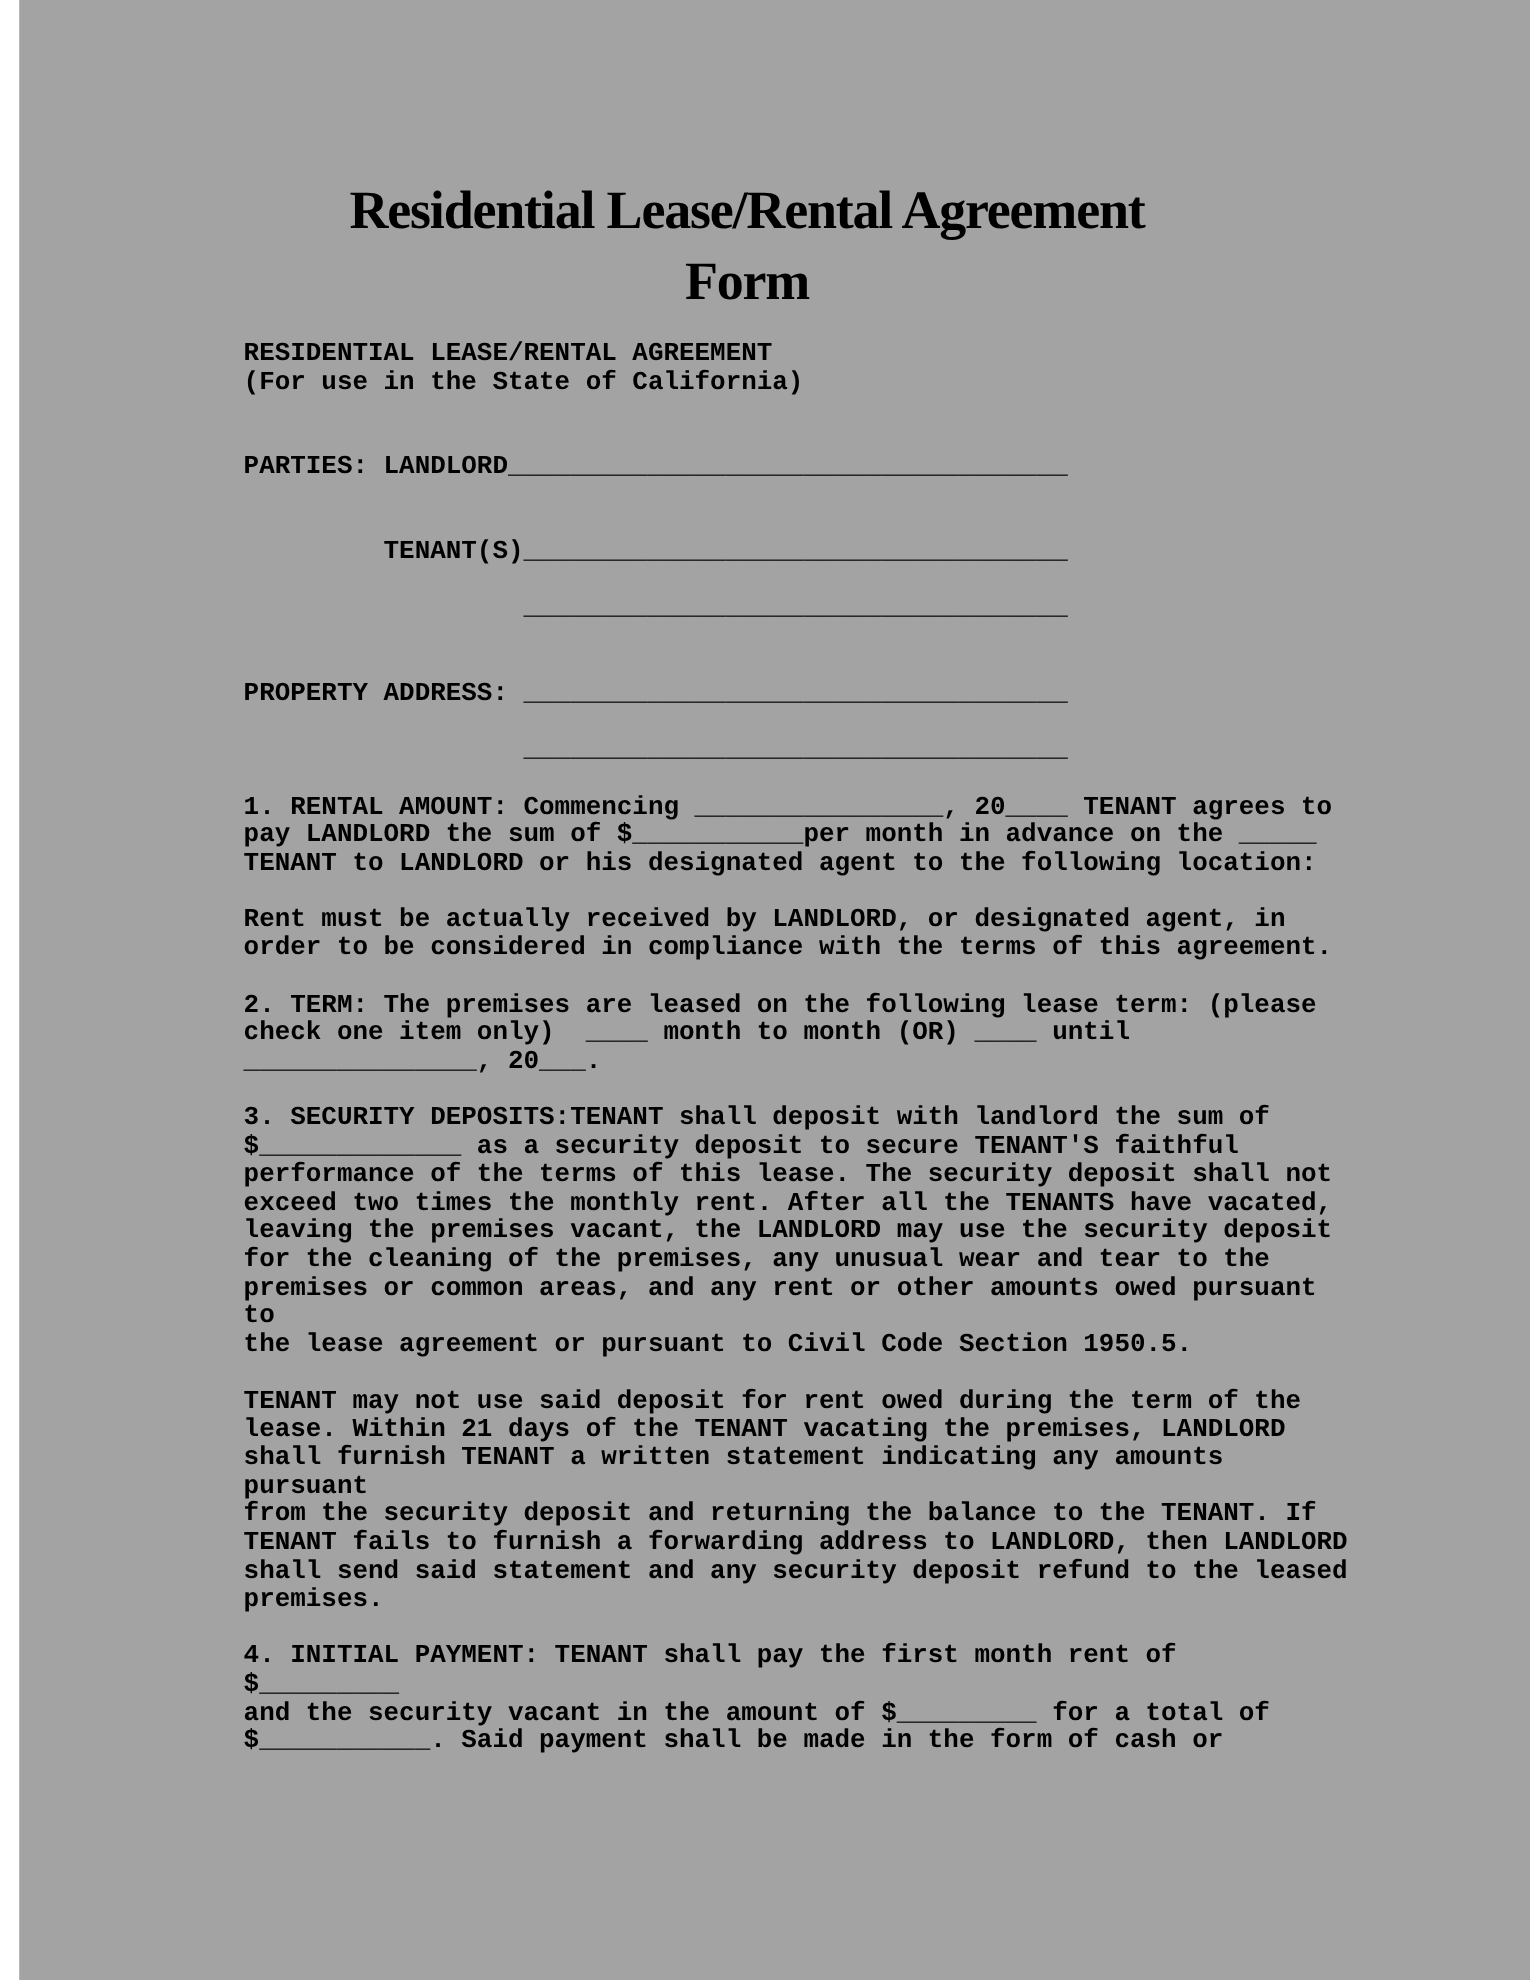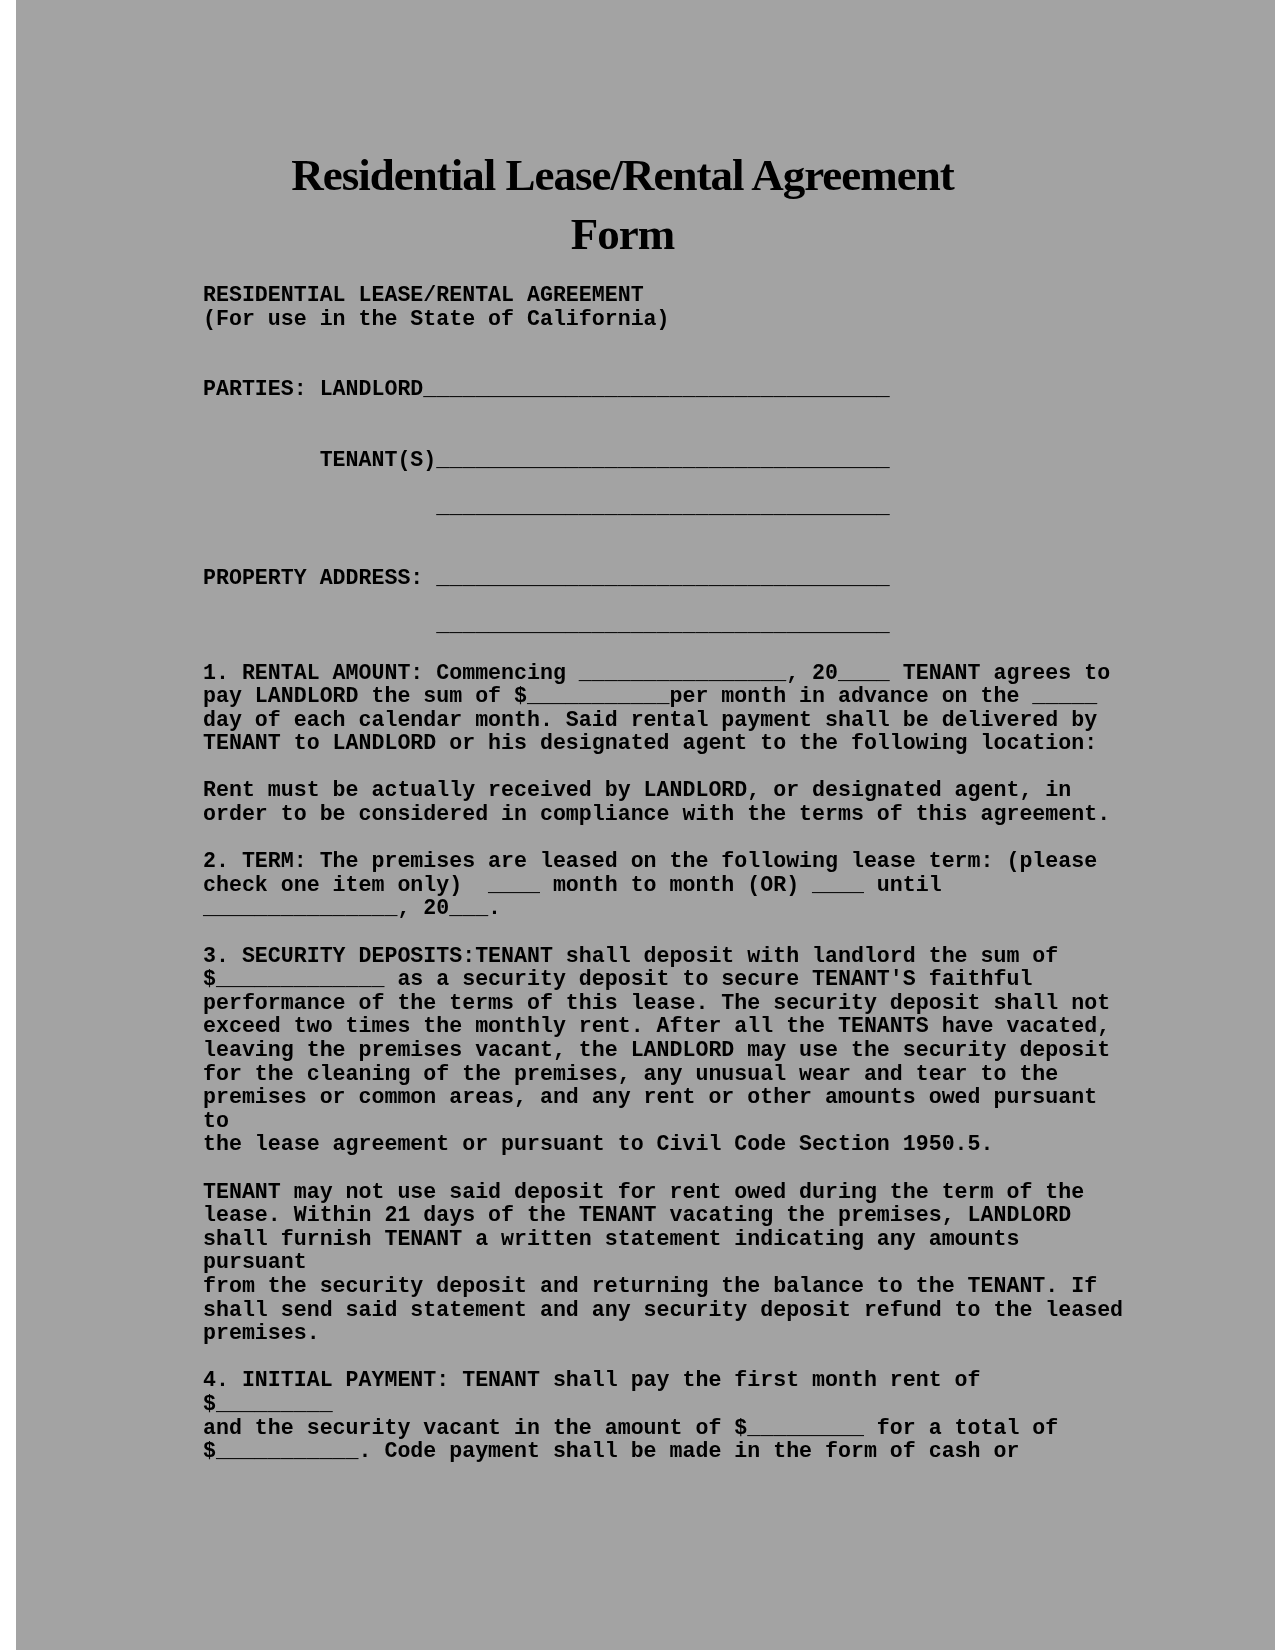--- a/index.html
+++ b/index.html
@@ -67,21 +67,20 @@
       <div class="line"></div>
       <div class="line">                  ___________________________________</div>
       <div class="line"></div>
       <div class="line"></div>
       <div class="line">PROPERTY ADDRESS: ___________________________________</div>
       <div class="line"></div>
       <div class="line">                  ___________________________________</div>
       <div class="line"></div>
       <div class="line">1. RENTAL AMOUNT: Commencing ________________, 20____ TENANT agrees to</div>
       <div class="line">pay LANDLORD the sum of $___________per month in advance on the _____</div>
-      <div class="line">day of each calendar month. Said rental payment shall be delivered by</div>
       <div class="line">TENANT to LANDLORD or his designated agent to the following location:</div>
       <div class="line"></div>
       <div class="line">Rent must be actually received by LANDLORD, or designated agent, in</div>
       <div class="line">order to be considered in compliance with the terms of this agreement.</div>
       <div class="line"></div>
       <div class="line">2. TERM: The premises are leased on the following lease term: (please</div>
       <div class="line">check one item only)  ____ month to month (OR) ____ until</div>
       <div class="line">_______________, 20___.</div>
       <div class="line"></div>
       <div class="line">3. SECURITY DEPOSITS:TENANT shall deposit with landlord the sum of</div>
@@ -92,22 +91,23 @@
       <div class="line">for the cleaning of the premises, any unusual wear and tear to the</div>
       <div class="line">premises or common areas, and any rent or other amounts owed pursuant</div>
       <div class="line">to</div>
       <div class="line">the lease agreement or pursuant to Civil Code Section 1950.5.</div>
       <div class="line"></div>
       <div class="line">TENANT may not use said deposit for rent owed during the term of the</div>
       <div class="line">lease. Within 21 days of the TENANT vacating the premises, LANDLORD</div>
       <div class="line">shall furnish TENANT a written statement indicating any amounts</div>
       <div class="line">pursuant</div>
       <div class="line">from the security deposit and returning the balance to the TENANT. If</div>
+      <div class="line">TENANT fails to furnish a forwarding address to LANDLORD, then LANDLORD</div>
       <div class="line">shall send said statement and any security deposit refund to the leased</div>
       <div class="line">premises.</div>
       <div class="line"></div>
       <div class="line">4. INITIAL PAYMENT: TENANT shall pay the first month rent of</div>
       <div class="line">$_________</div>
       <div class="line">and the security vacant in the amount of $_________ for a total of</div>
-      <div class="line">$___________. Code payment shall be made in the form of cash or</div>
+      <div class="line">$___________. Said payment shall be made in the form of cash or</div>
     </div>
 
 </div>
 
 </body></html>

